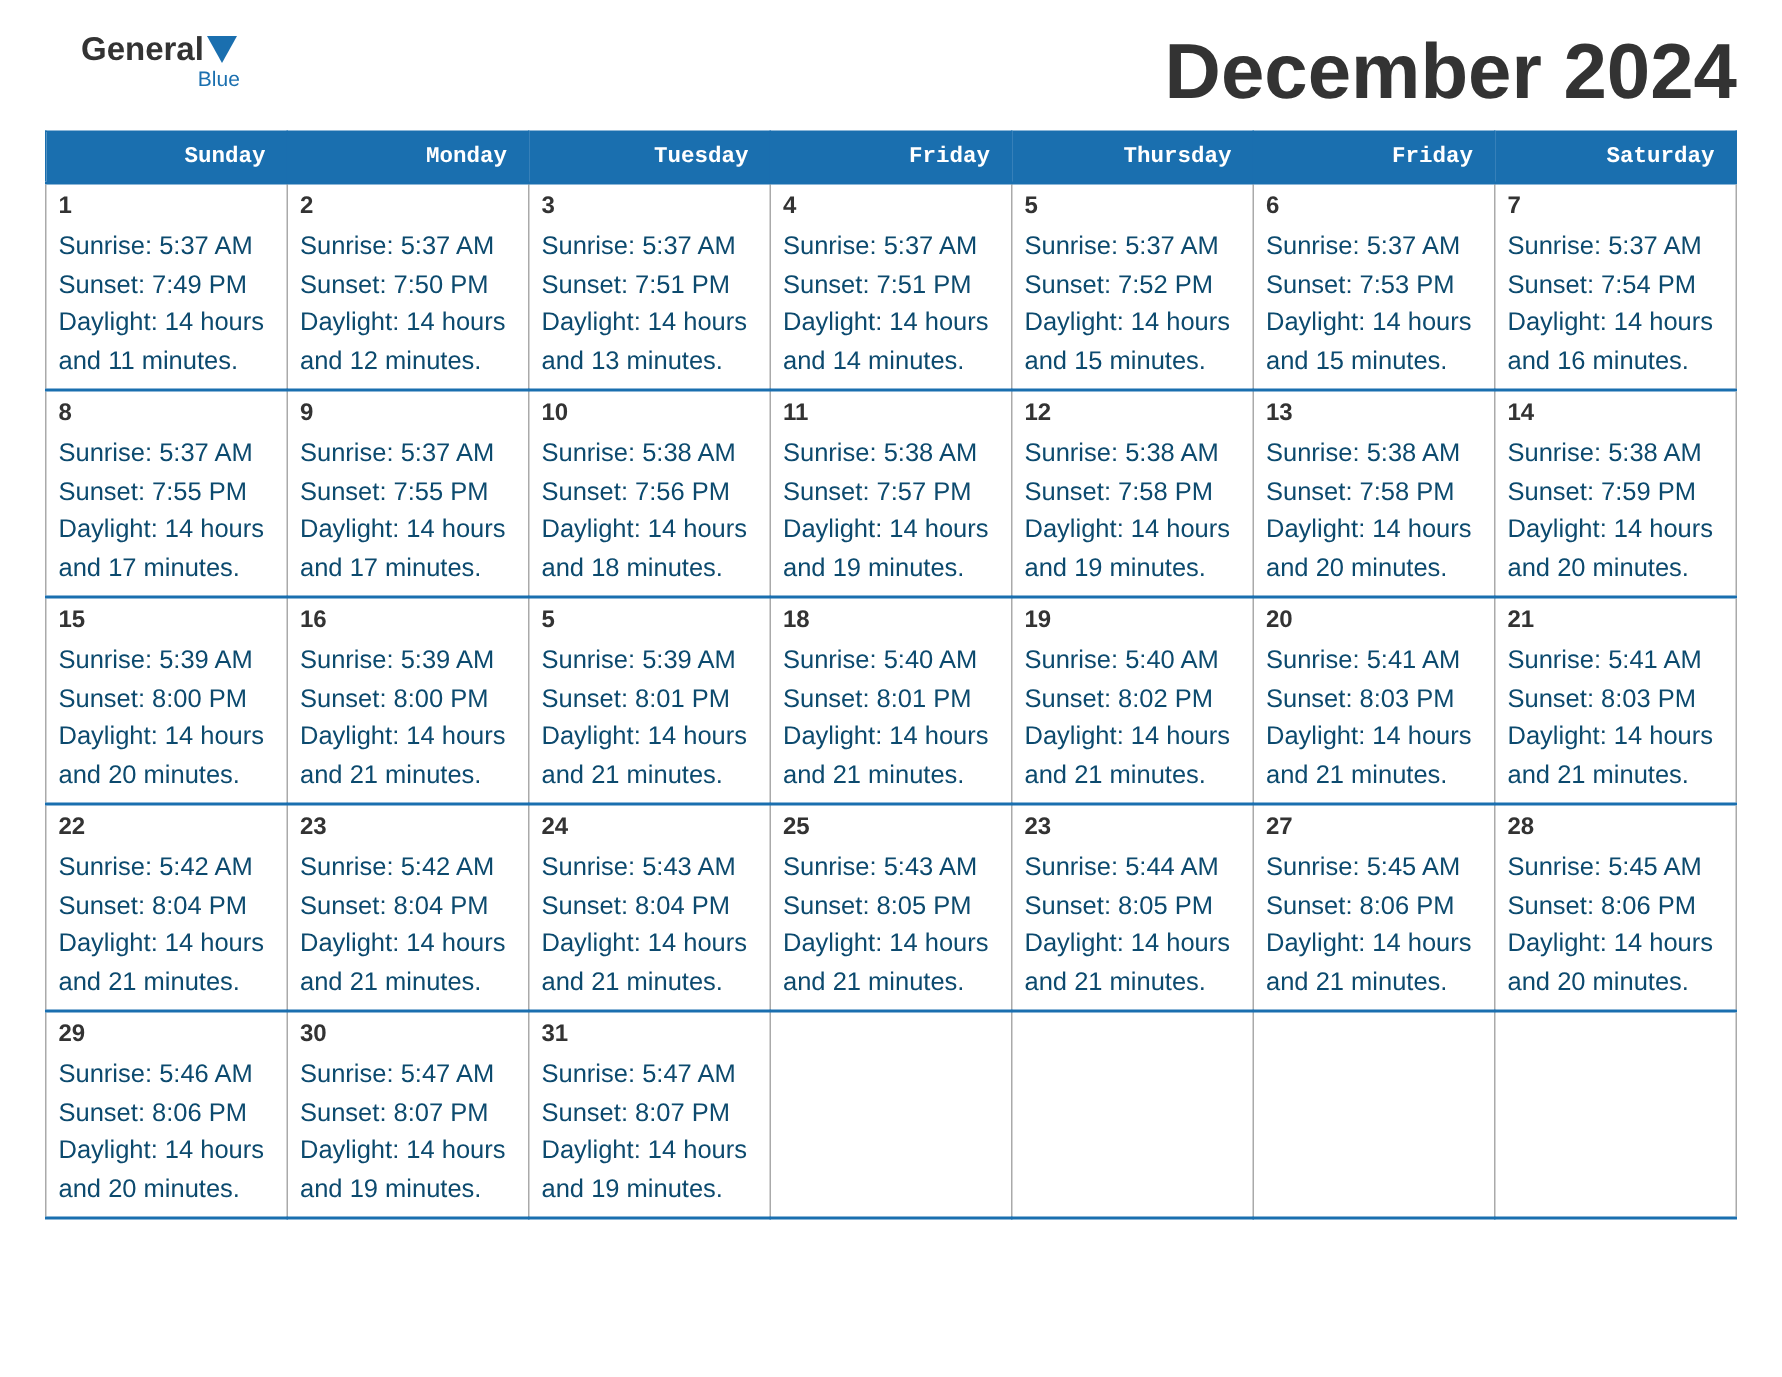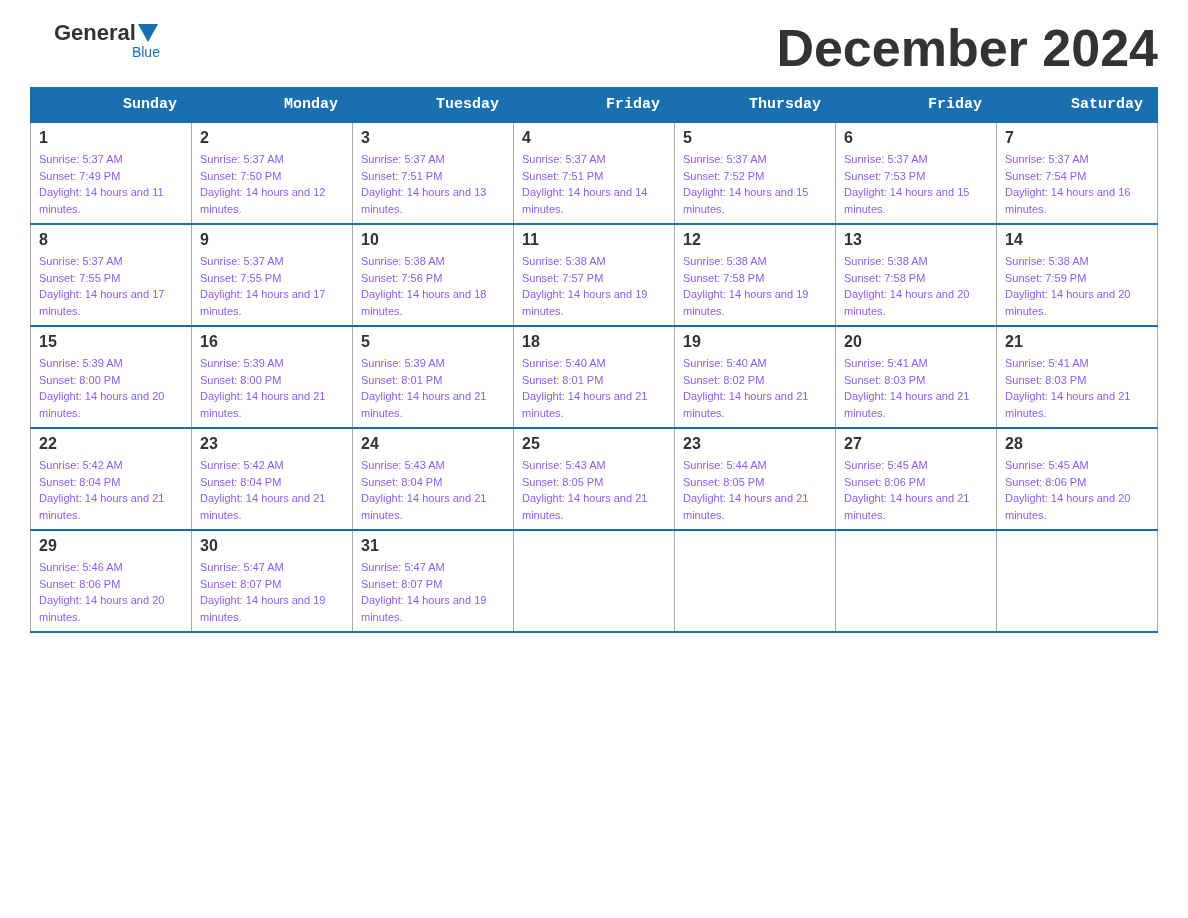--- a/index.html
+++ b/index.html
@@ -84,23 +84,23 @@
       font-size: 13px;
       color: #333;
     }
     .day-number {
       font-size: 16px;
       font-weight: bold;
       color: #333;
       margin-bottom: 4px;
     }
     .day-info {
-      font-size: 11px;
+      font-size: 17px;
       line-height: 1.5;
-      color: #8b5cf6;
+      color: #0c4a6e;
     }
     .calendar tr {
       border-bottom: 2px solid #1a6faf;
     }
     .empty-cell {
       background: #fff;
     }
   </style>
 </head>
 <body>

